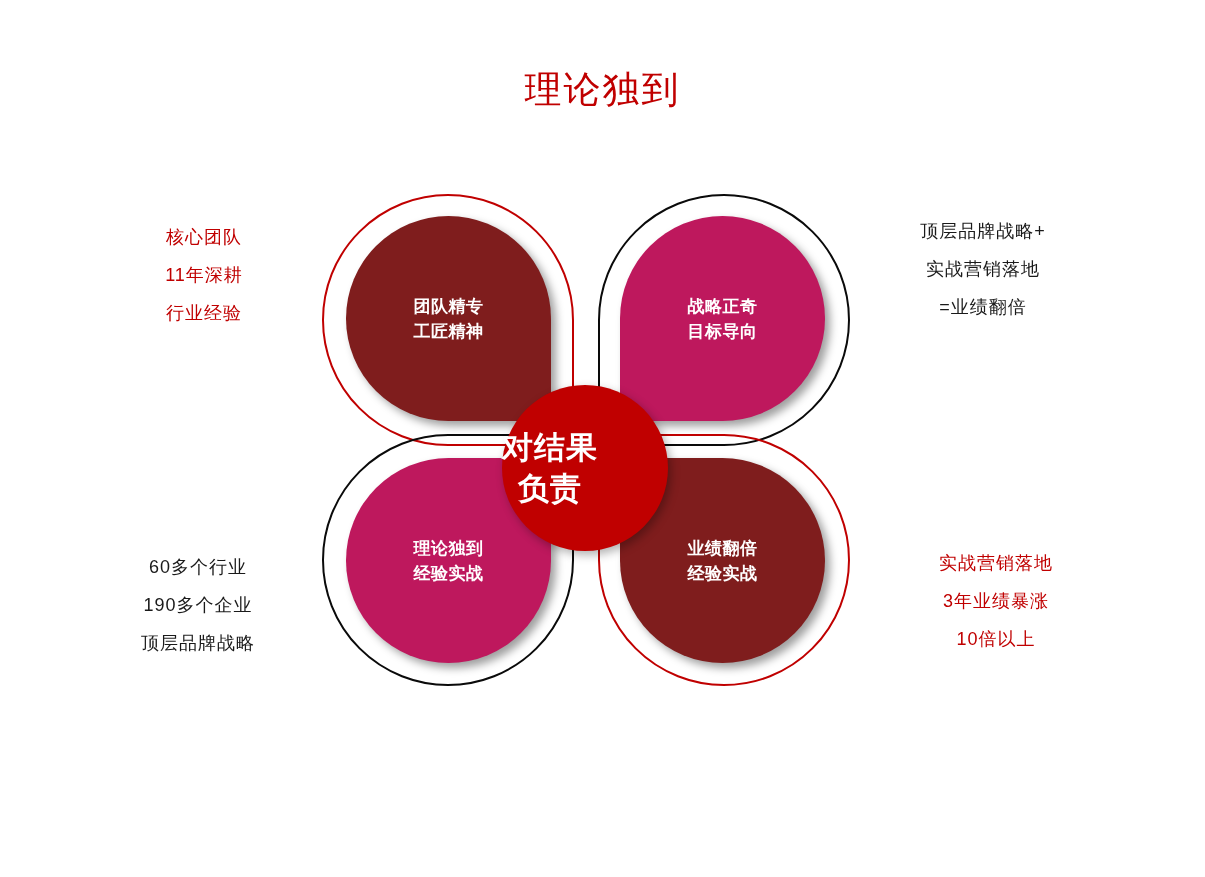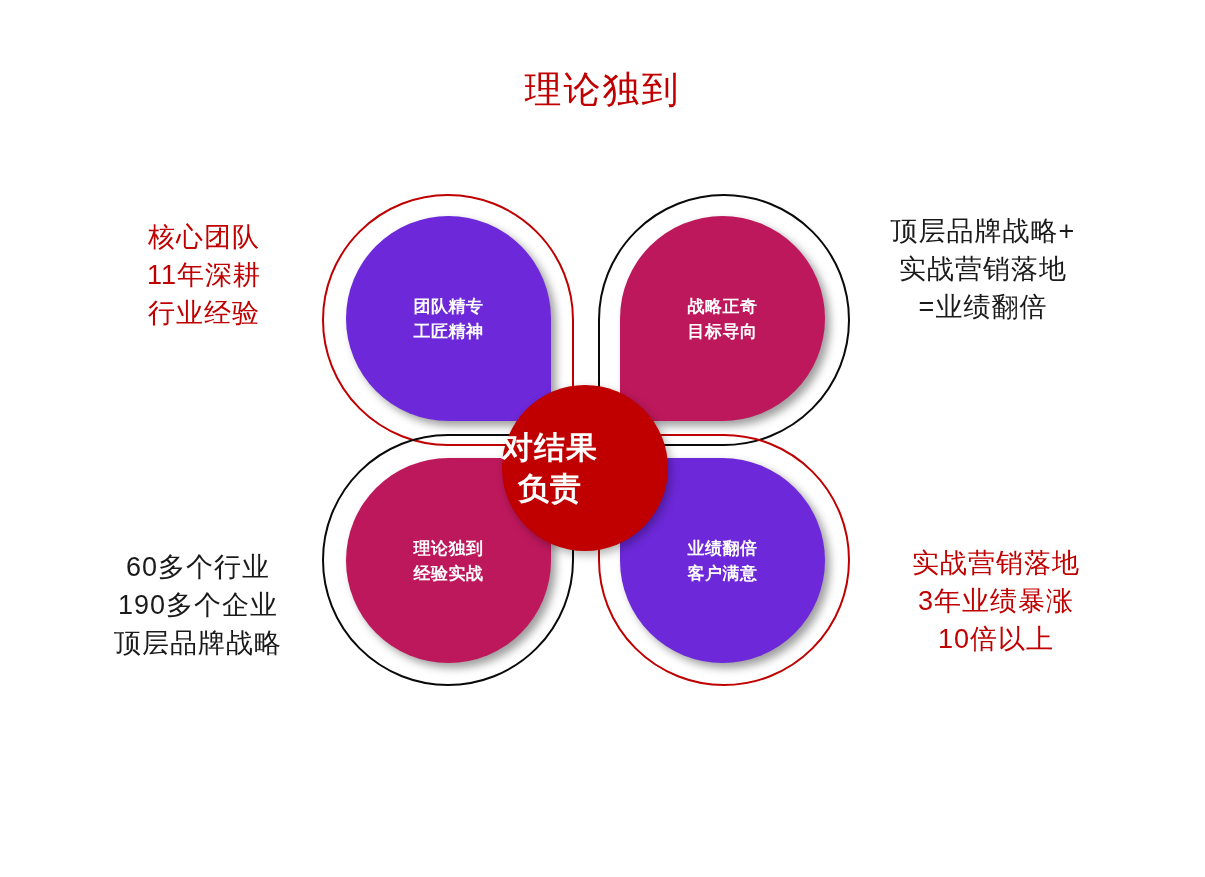--- a/index.html
+++ b/index.html
@@ -63,21 +63,21 @@
     align-items: center;
     justify-content: center;
     text-align: center;
     color: #ffffff;
     font-size: 17px;
     font-weight: bold;
     line-height: 25px;
     letter-spacing: 0.5px;
     box-shadow: 5px 5px 9px rgba(0,0,0,0.38);
   }
-  .petal-fill.red   { background: #6d28d9; }
+  .petal-fill.red   { background: #7f1d1d; }
   .petal-fill.black { background: #be185d; }
   .petal-fill .petal-label { pointer-events: none; white-space: pre-line; }
 
   
   .tl .petal-ring, .tl .petal-fill { border-radius: 50% 50% 0 50%; }
   .tr .petal-ring, .tr .petal-fill { border-radius: 50% 50% 50% 0; }
   .bl .petal-ring, .bl .petal-fill { border-radius: 50% 0 50% 50%; }
   .br .petal-ring, .br .petal-fill { border-radius: 0 50% 50% 50%; }
 
   
@@ -110,21 +110,21 @@
     letter-spacing: 1px;
     box-shadow: 3px 4px 10px rgba(0,0,0,0.30);
     z-index: 5;
   }
   #core-hub .hub-label { white-space: pre-line; }
 
   
   .callout {
     position: absolute;
     text-align: center;
-    font-size: 27px;
+    font-size: 18px;
     line-height: 38px;
     white-space: pre-line;
     font-weight: 400;
     letter-spacing: 1px;
   }
   .callout.red   { color: #C00000; }
   .callout.black { color: #1a1a1a; }
 
   #callout-top-left     { left: 96px;  top: 218px; width: 216px; }
   #callout-top-right    { left: 866px; top: 212px; width: 234px; }
@@ -159,21 +159,21 @@
     <div class="petal-fill black">
       <span class="petal-label">理论独到
 经验实战</span>
     </div>
   </div>
 
   <div class="petal br">
     <div class="petal-ring red"></div>
     <div class="petal-fill red">
       <span class="petal-label">业绩翻倍
-客户满意</span>
+经验实战</span>
     </div>
   </div>
 
   <div id="core-hub">
     <span class="hub-label">对结果
 负责</span>
   </div>
 
 </div>
 

